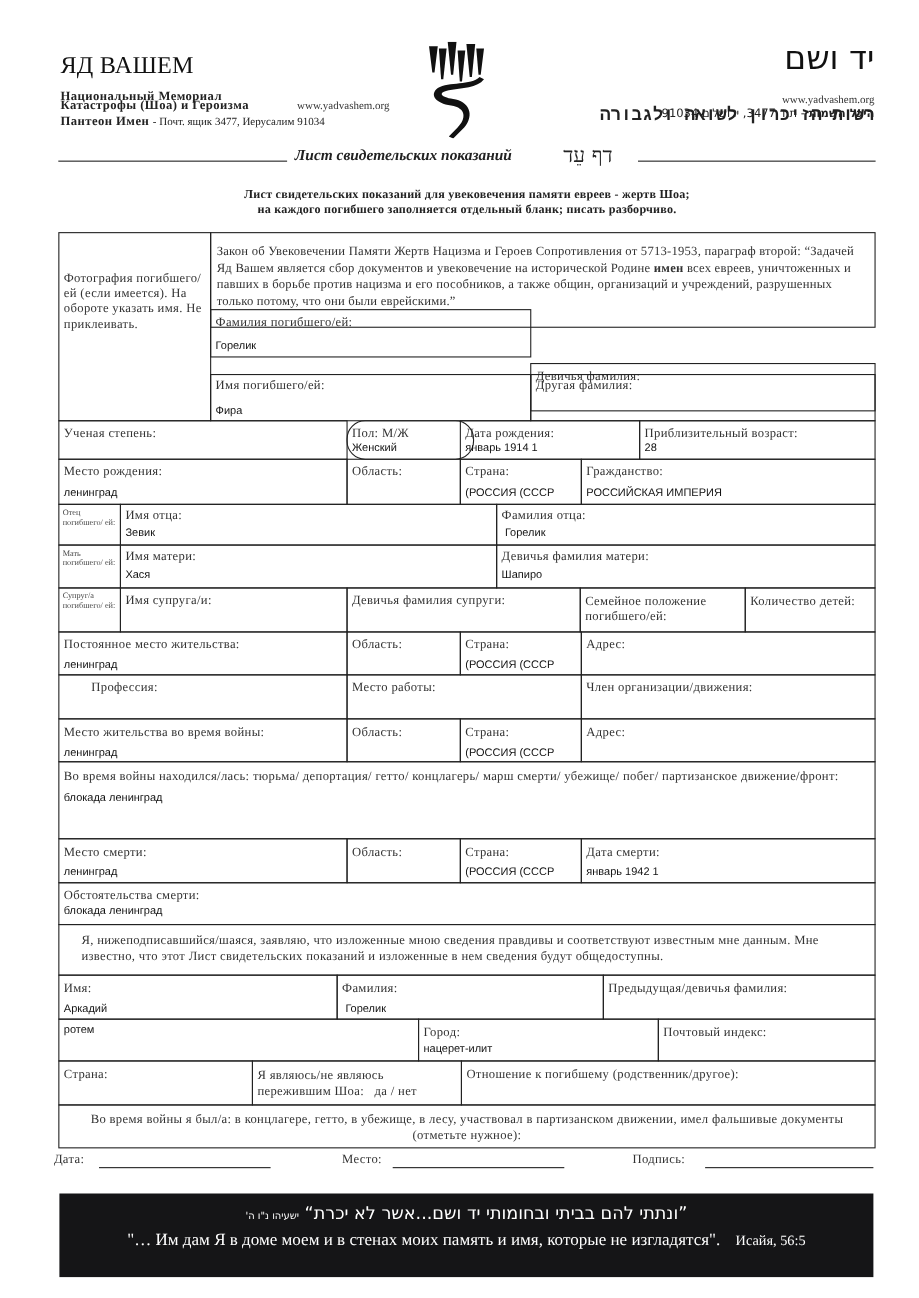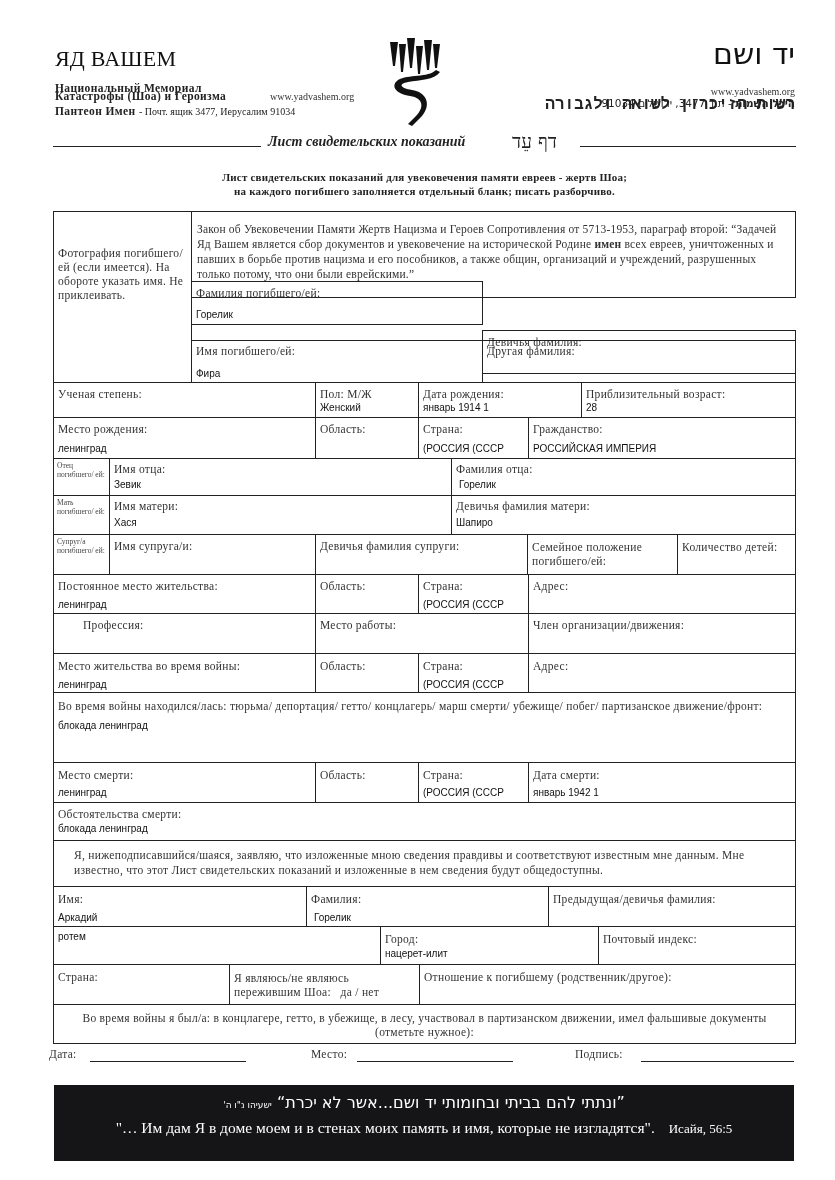--- a/index.html
+++ b/index.html
@@ -106,21 +106,21 @@
     <div class="lbl" style="margin-top:2px;">Имя погибшего/ей:</div>
     <div class="val" style="margin-top:10px;">Фира</div>
   </div>
   <div class="cell" style="left:482px;top:340px;width:314px;height:43px;">
     <div class="lbl" style="margin-top:2px;">Другая фамилия:</div>
   </div>
 
   <div class="cell" style="left:53px;top:382px;width:263px;height:36px;">
     <div class="lbl" style="margin-top:3px;">Ученая степень:</div>
   </div>
-  <div class="cell" style="left:315px;top:382px;width:104px;height:36px;">
+  <div class="cell" style="left:315px;top:382px;width:116px;height:36px;border-radius:17px;">
     <div class="lbl" style="margin-top:3px;">Пол: М/Ж</div>
     <div class="val" style="margin-top:1px;">Женский</div>
   </div>
   <div class="cell" style="left:418px;top:382px;width:164px;height:36px;">
     <div class="lbl" style="margin-top:3px;">Дата рождения:</div>
     <div class="val" style="margin-top:1px;">январь 1914 1</div>
   </div>
   <div class="cell" style="left:581px;top:382px;width:215px;height:36px;">
     <div class="lbl" style="margin-top:3px;">Приблизительный возраст:</div>
     <div class="val" style="margin-top:1px;">28</div>

